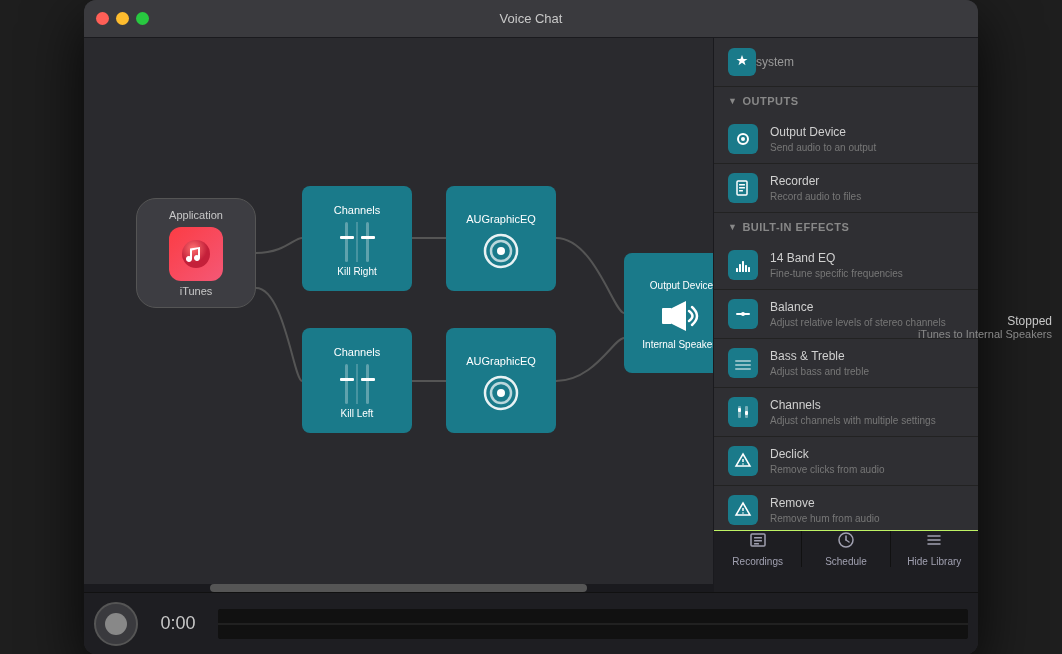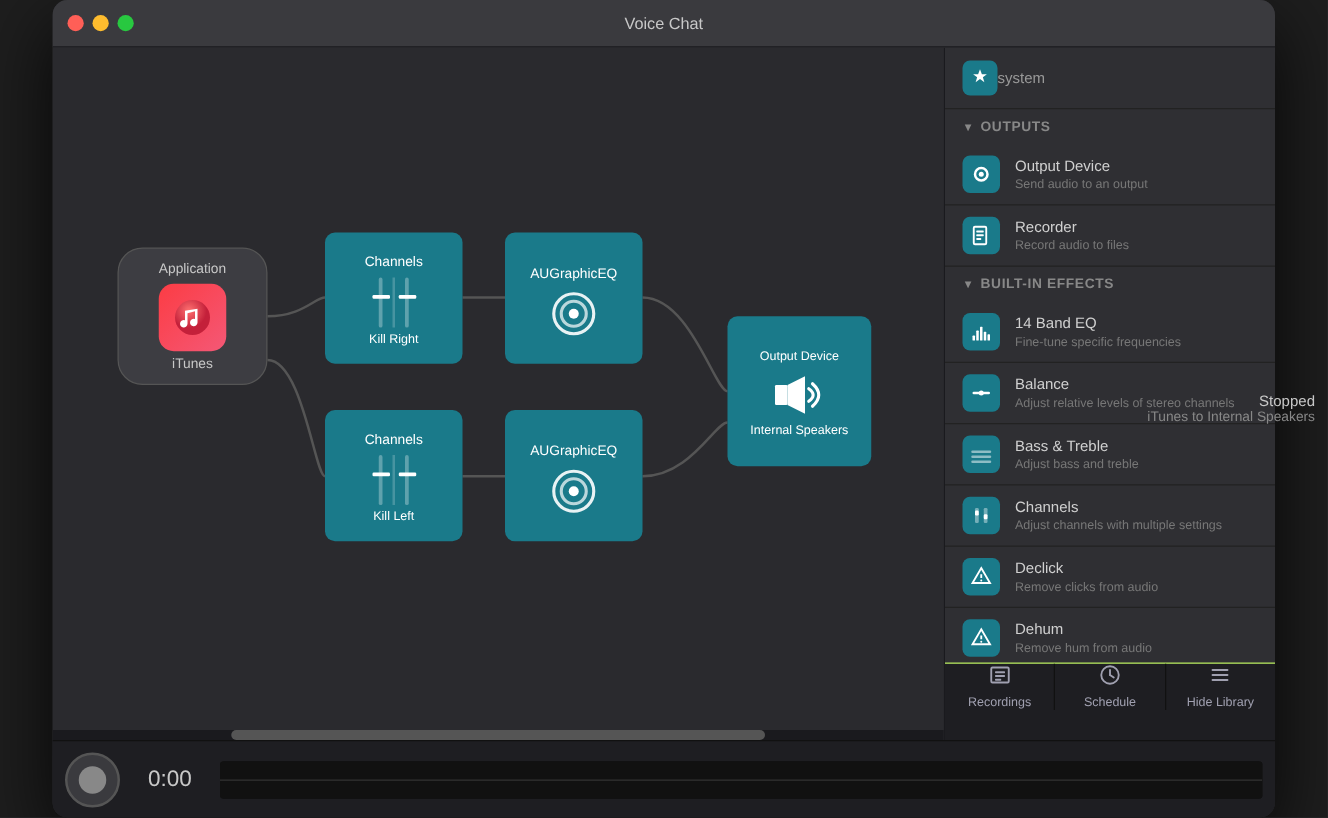--- a/index.html
+++ b/index.html
@@ -5,21 +5,21 @@
     * { box-sizing: border-box; margin: 0; padding: 0; }
     body {
       background: #1e1e1e;
       font-family: -apple-system, BlinkMacSystemFont, 'Helvetica Neue', sans-serif;
       display: flex;
       justify-content: center;
       align-items: center;
       min-height: 100vh;
     }
     .window {
-      width: 978px;
+      width: 894px;
       height: 654px;
       background: #2a2a2e;
       border-radius: 12px;
       overflow: hidden;
       display: flex;
       flex-direction: column;
       box-shadow: 0 20px 60px rgba(0,0,0,0.8);
     }
     
     .title-bar {
@@ -588,21 +588,21 @@
 
         <div class="panel-item">
           <div class="panel-item-icon">
             <svg width="18" height="18" viewBox="0 0 18 18" fill="white">
               <polygon points="9,2 16,14 2,14" fill="none" stroke="white" stroke-width="1.5"></polygon>
               <line x1="9" y1="7" x2="9" y2="10" stroke="white" stroke-width="1.5"></line>
               <circle cx="9" cy="12" r="0.8" fill="white"></circle>
             </svg>
           </div>
           <div class="panel-item-text">
-            <div class="panel-item-title">Dehum</div>
+            <div class="panel-item-title">Remove</div>
             <div class="panel-item-desc">Remove hum from audio</div>
           </div>
         </div>
       </div>
 
       <div class="panel-tabs">
         <div class="panel-tab">
           <div class="tab-icon">
             <svg width="18" height="18" viewBox="0 0 18 18" fill="#a0a0b0">
               <rect x="2" y="3" width="14" height="12" rx="1" fill="none" stroke="#a0a0b0" stroke-width="1.5"></rect>

